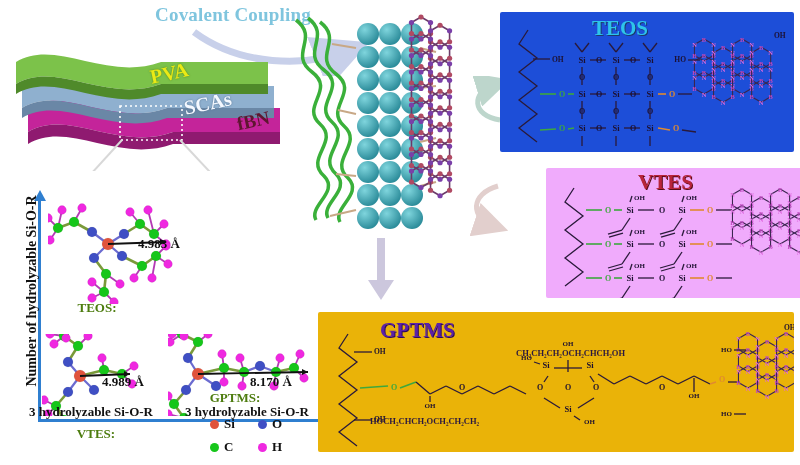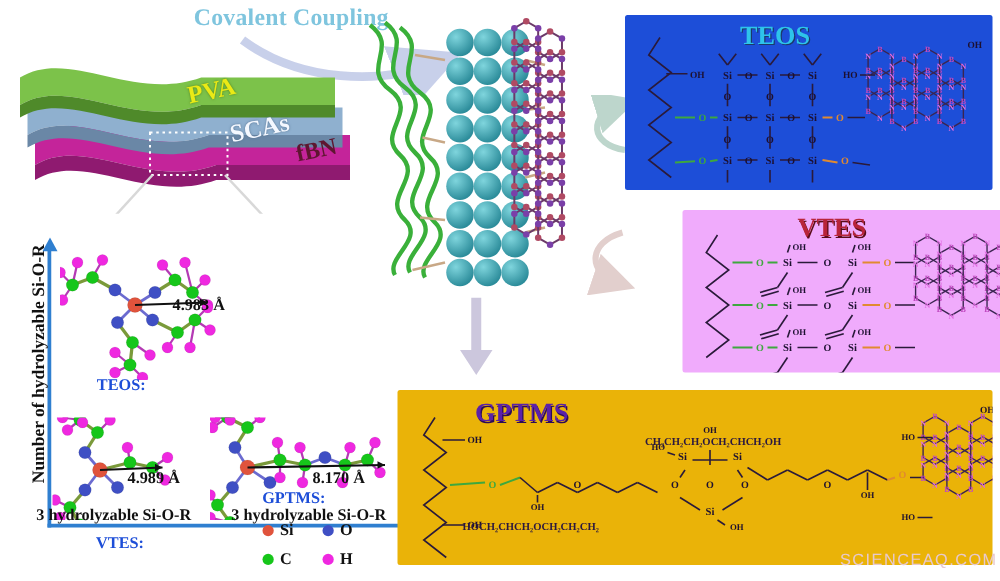--- a/index.html
+++ b/index.html
@@ -34,21 +34,21 @@
     border-bottom:11px solid #2f7fd0;}
   .arrow-right{position:absolute;left:314px;top:226px;width:0;height:0;
     border-top:6px solid transparent;border-bottom:6px solid transparent;
     border-left:11px solid #2f7fd0;}
   #ylabel{position:absolute;left:-78px;top:95px;width:200px;text-align:center;
     transform:rotate(-90deg);font-weight:bold;font-size:14px;color:#111;}
   #xlabel{position:absolute;left:80px;top:242px;width:200px;text-align:center;
     font-weight:bold;font-size:14px;color:#111;}
 
   
-  .mol-name{position:absolute;font-weight:bold;font-size:13px;color:#1d4ed8;
+  .mol-name{position:absolute;font-weight:bold;font-size:13px;color:#4d7c0f;
     text-align:center;}
   .mol-count{position:absolute;font-weight:bold;font-size:13px;color:#111;
     text-align:center;white-space:nowrap;}
   .bond-len{position:absolute;font-weight:bold;font-size:13px;color:#111;}
 
   
   #atom-legend{left:200px;top:228px;width:100px;}
   .leg-row{display:flex;align-items:center;margin-bottom:7px;}
   .leg-item{display:flex;align-items:center;width:48px;}
   .leg-dot{width:9px;height:9px;border-radius:50%;margin-right:5px;}
@@ -1257,14 +1257,13 @@
           <text x="414" y="104" font-size="7" font-weight="bold" font-family="&quot;Liberation Serif&quot;,serif" fill="#1d1030" text-anchor="end">HO</text>
           <line x1="416" y1="102" x2="428" y2="102" stroke="#2a1a3a" stroke-width="1.3"></line>
           <text x="466" y="18" font-size="7.5" font-weight="bold" font-family="&quot;Liberation Serif&quot;,serif" fill="#1d1030" text-anchor="start">OH</text>
           <text x="250" y="34" font-size="7" font-weight="bold" font-family="&quot;Liberation Serif&quot;,serif" fill="#1d1030" text-anchor="middle">OH</text>
         </g>
     </svg>
     <div class="formula" style="left:198px;top:36px;">CH₂CH₂CH₂OCH₂CHCH₂OH</div>
     <div class="formula" style="left:52px;top:104px;">HOCH₂CHCH₂OCH₂CH₂CH₂</div>
   </div>
 
-  <div class="abs" id="watermark">SCIENCEAQ.COM</div>
 </div>
 
 </body></html>

